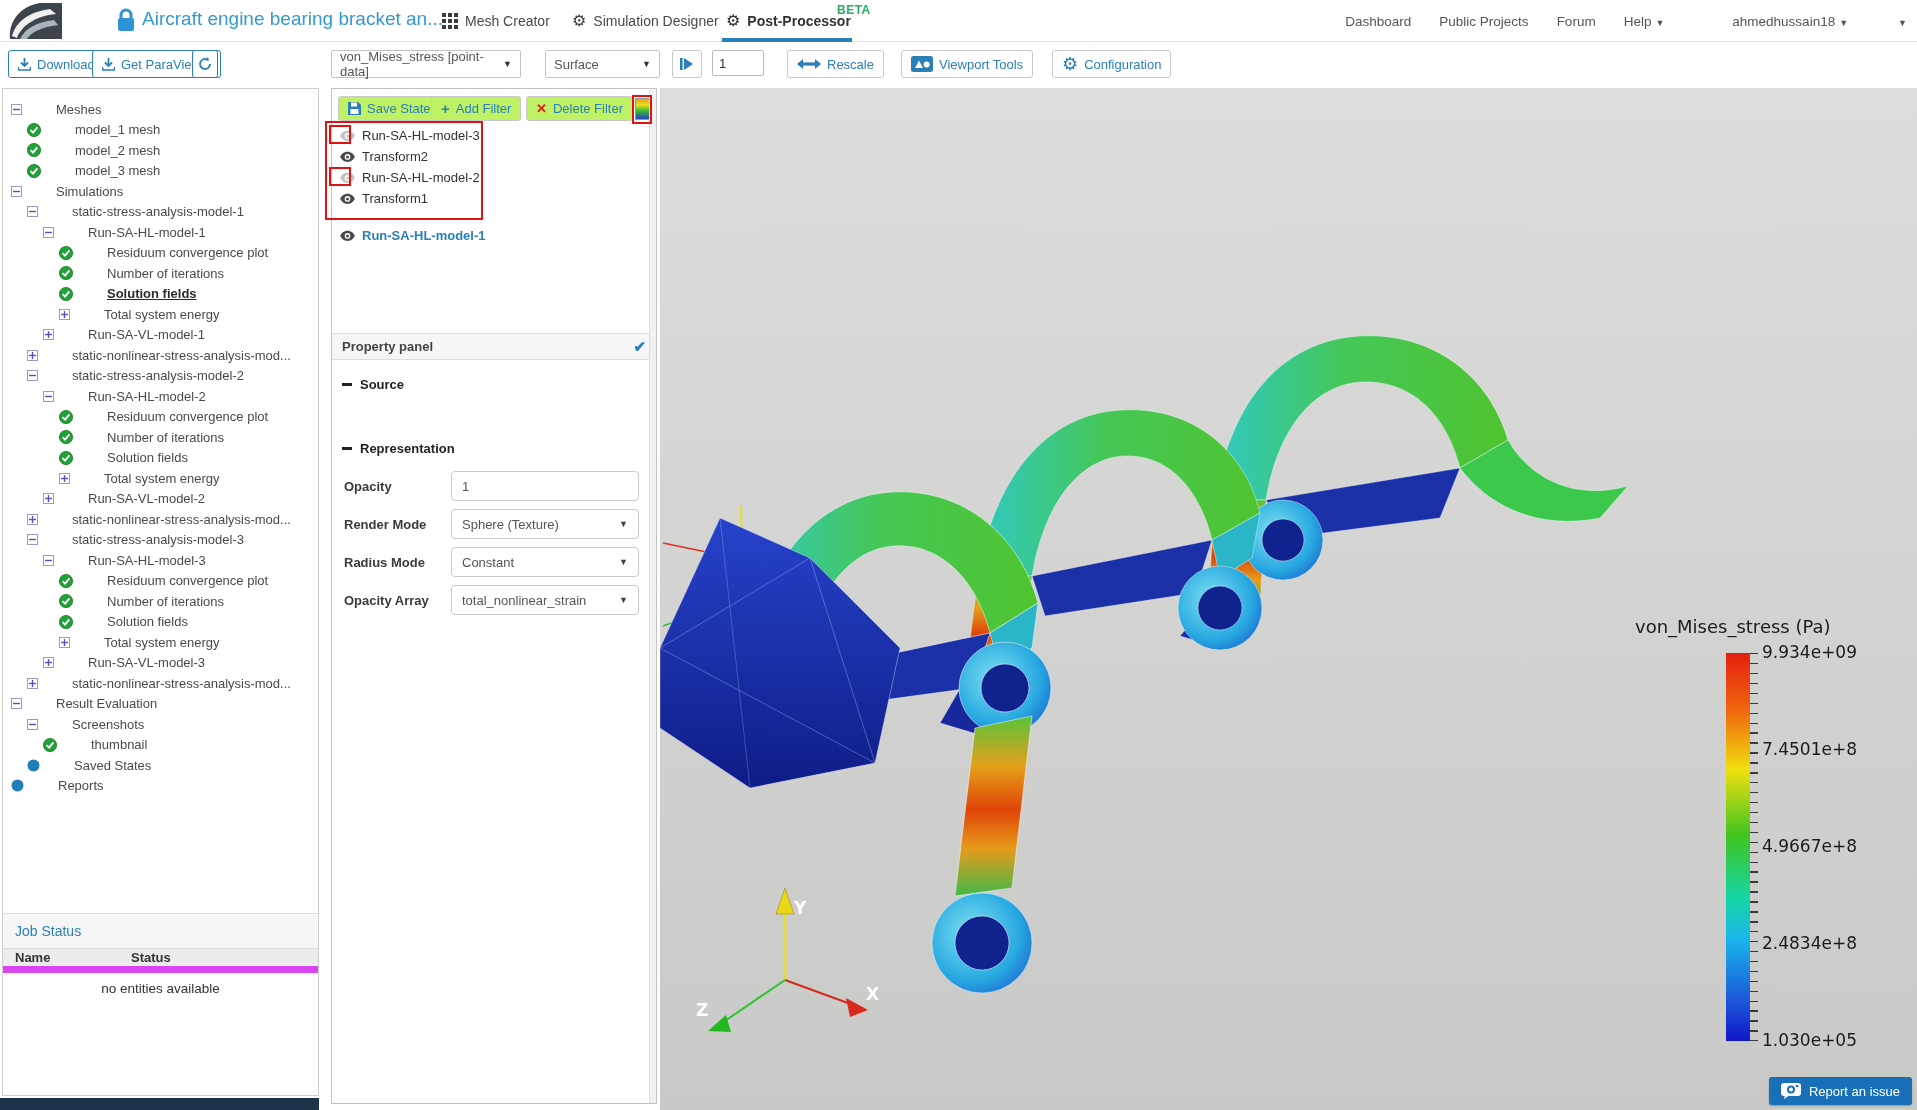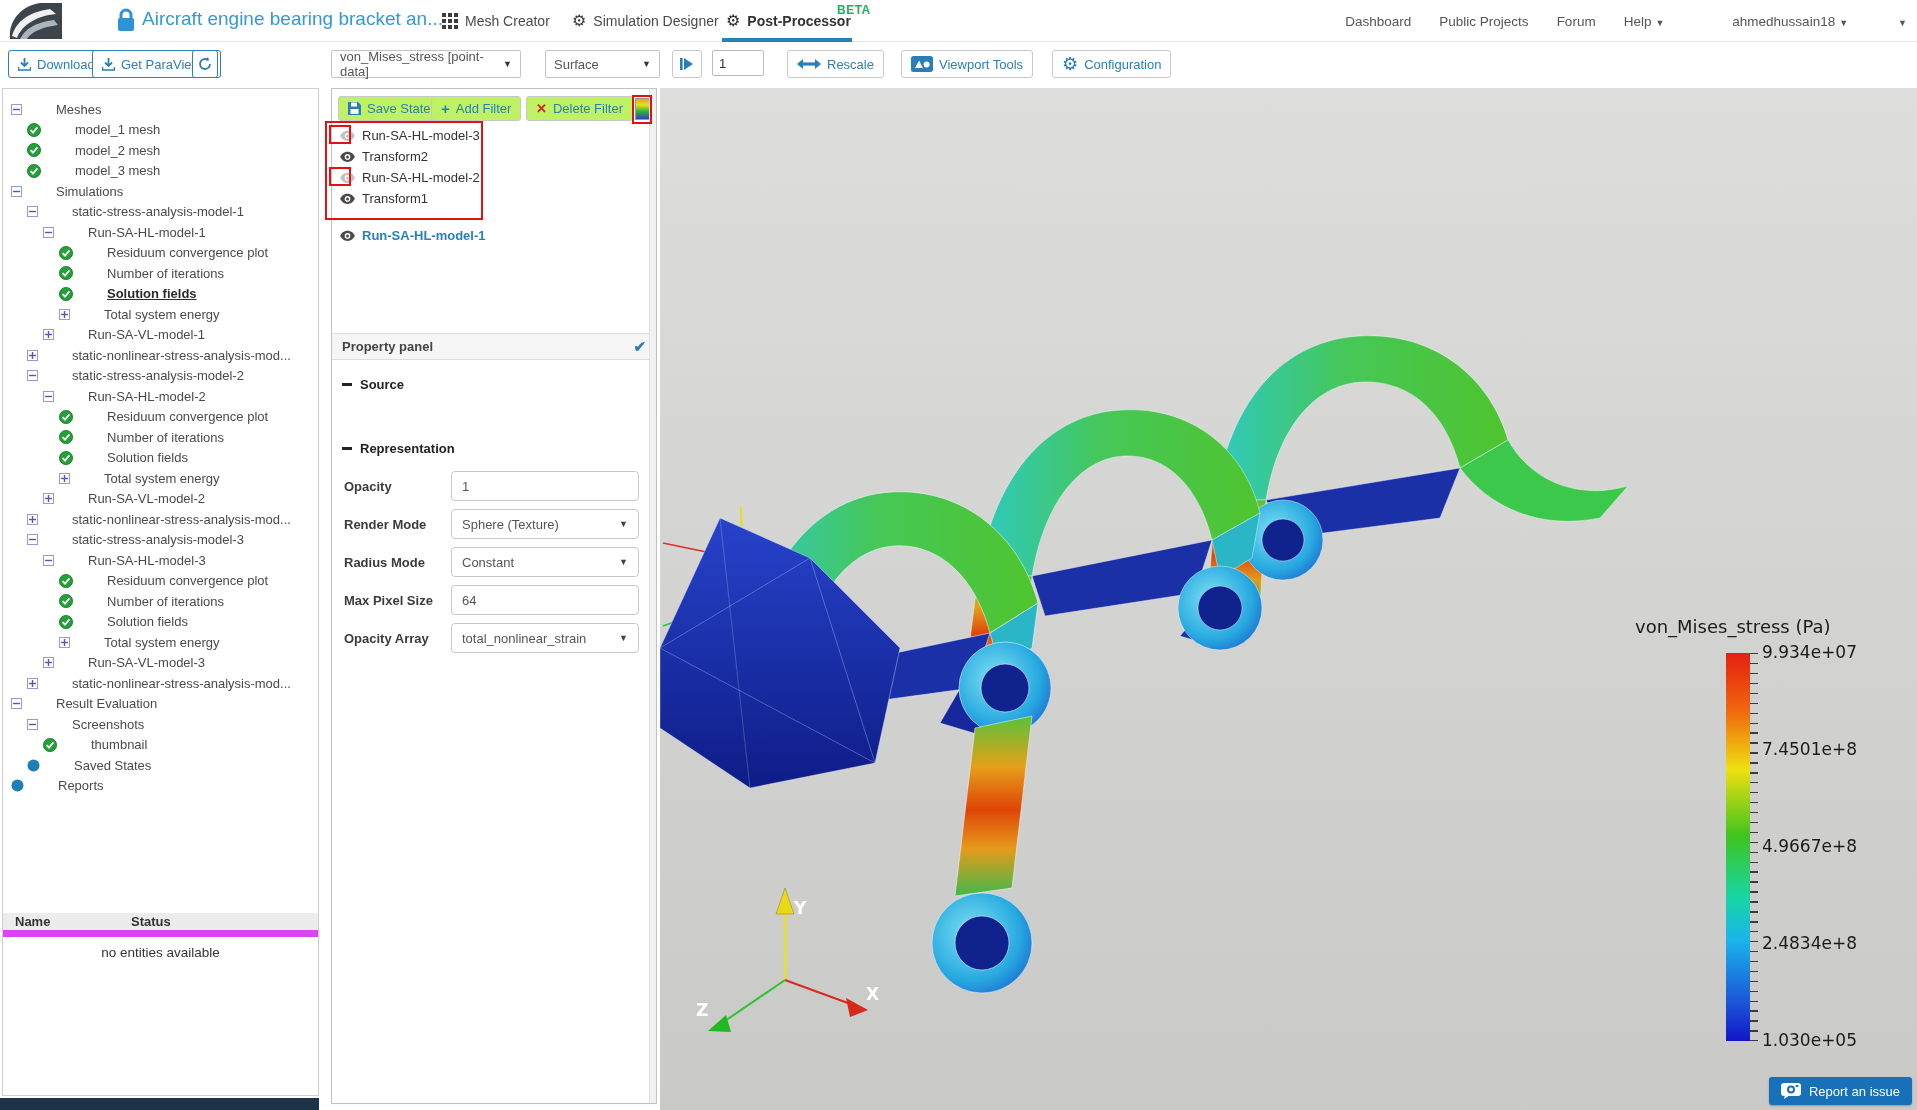--- a/index.html
+++ b/index.html
@@ -485,20 +485,21 @@
       <div class="tree-row" style="padding-left: 8px;">
         <span class="icon">
           <svg width="13" height="13" viewBox="0 0 13 13">
             <circle cx="6.5" cy="6.5" r="6" fill="#1d7fb5"></circle>
           </svg>
         </span>
         <span class="lbl">Reports</span>
       </div>
     </div>
   <div class="jobstatus">
+    <div class="js-head">Job Status</div>
     <div class="js-cols">
       <span class="js-col-name">Name</span>
       <span>Status</span>
     </div>
     <div class="js-empty">no entities available</div>
   </div>
 </div>
 <div class="left-footer"></div>
 
 <div class="mid-panel">
@@ -598,26 +599,20 @@
         <div class="field-ctl">
           <span>Sphere (Texture)</span>
           <span class="caret">▼</span>
         </div>
       </div>
       <div class="field-row">
         <div class="field-label">Radius Mode</div>
         <div class="field-ctl">
           <span>Constant</span>
           <span class="caret">▼</span>
-        </div>
-      </div>
-      <div class="field-row">
-        <div class="field-label">Max Pixel Size</div>
-        <div class="field-ctl">
-          <span>64</span>
         </div>
       </div>
       <div class="field-row">
         <div class="field-label">Opacity Array</div>
         <div class="field-ctl">
           <span>total_nonlinear_strain</span>
           <span class="caret">▼</span>
         </div>
       </div>
     </div>
@@ -714,21 +709,21 @@
       <text x="134" y="826" fill="#ffffff" font-family="DejaVu Sans" font-size="17" font-weight="bold">Y</text>
       <text x="206" y="912" fill="#ffffff" font-family="DejaVu Sans" font-size="17" font-weight="bold">X</text>
       <text x="36" y="928" fill="#ffffff" font-family="DejaVu Sans" font-size="17" font-weight="bold">Z</text>
     </g>
   </svg>
 
   <div class="legend-title">von_Mises_stress (Pa)</div>
   <div class="legend-bar2"></div>
   <div class="legend-ticks"></div>
   <div id="legend-labels">
-      <div class="legend-label" style="top: 565px;">9.934e+07</div>
+      <div class="legend-label" style="top: 565px;">9.934e+09</div>
       <div class="legend-label" style="top: 662px;">7.4501e+8</div>
       <div class="legend-label" style="top: 759px;">4.9667e+8</div>
       <div class="legend-label" style="top: 856px;">2.4834e+8</div>
       <div class="legend-label" style="top: 953px;">1.030e+05</div>
     </div>
 
   <div class="report-btn">
     <svg width="20" height="16" viewBox="0 0 20 16">
         <rect x="0" y="0" width="20" height="13" rx="3" fill="#fff"></rect>
         <path d="M4 12 L3 16 L9 12 Z" fill="#fff"></path>

